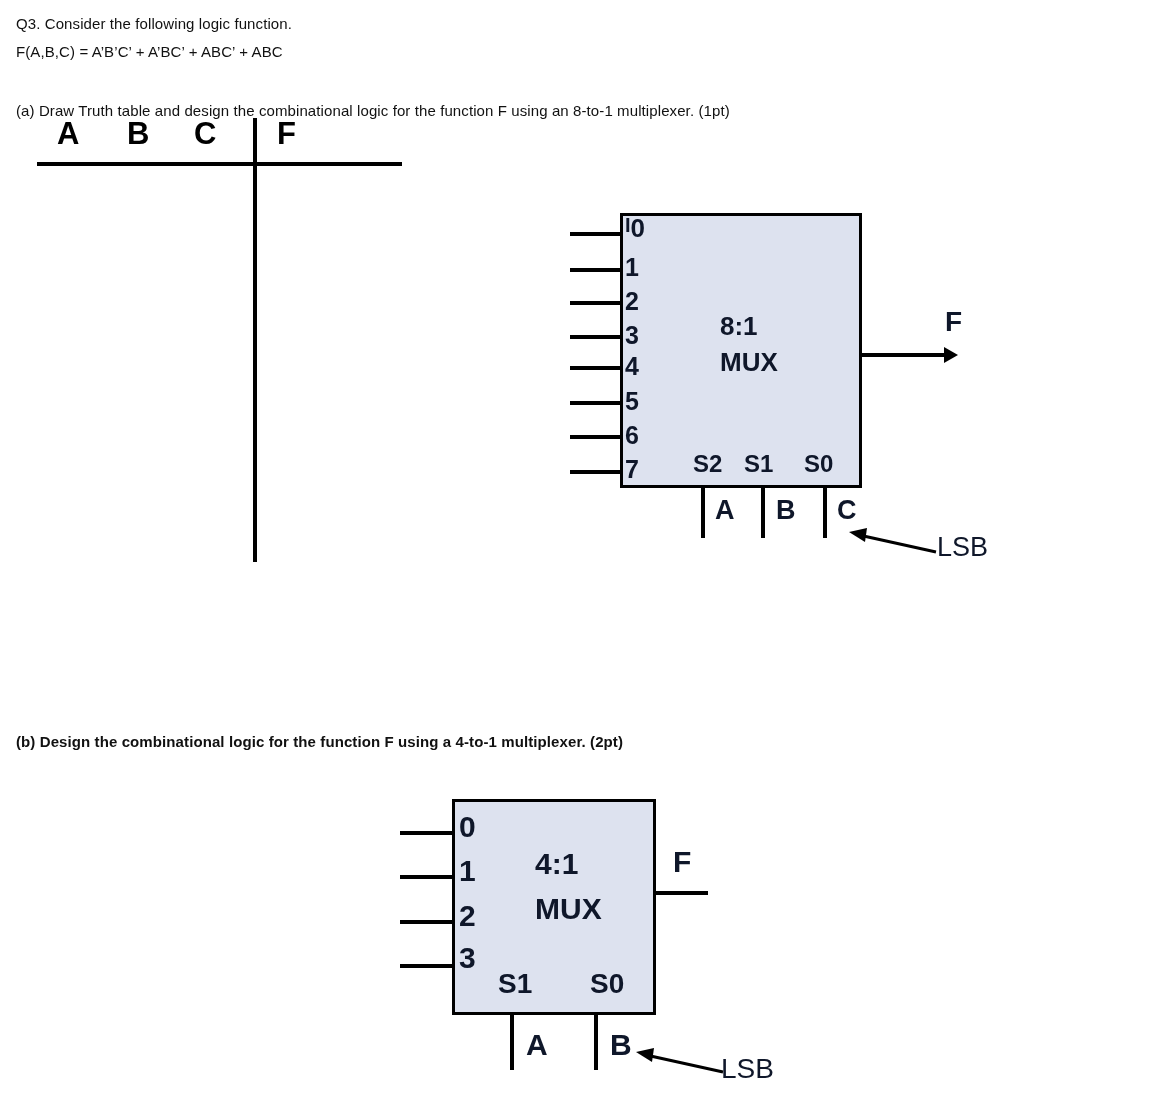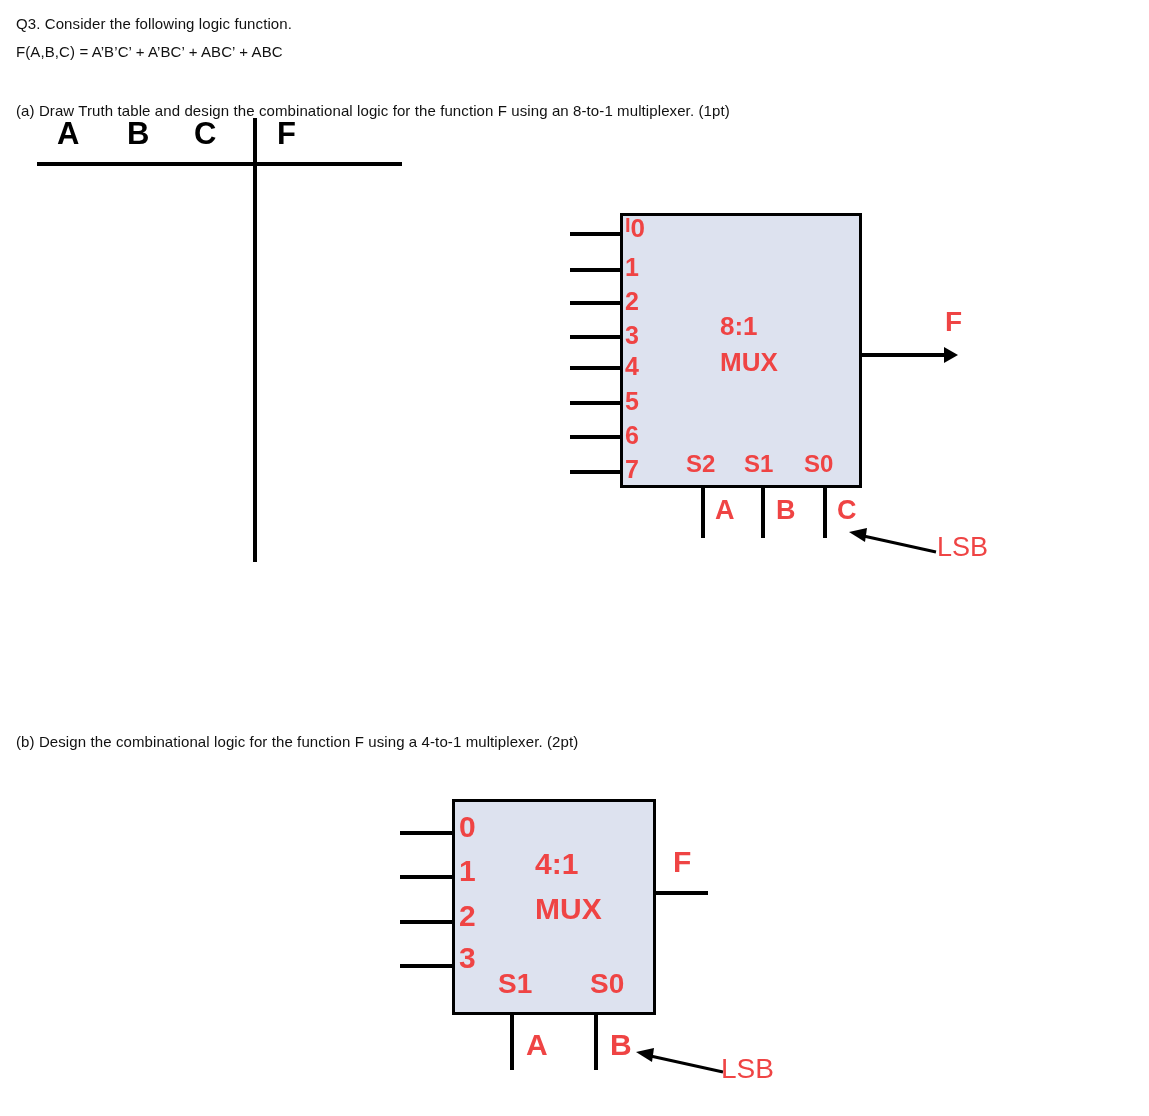--- a/index.html
+++ b/index.html
@@ -24,21 +24,21 @@
     left: 16px;
     font-size: 15px;
     line-height: 28px;
     letter-spacing: 0.1px;
     white-space: nowrap;
     color: #111111;
   }
   #q-line-1 { top: 10px; }
   #q-line-2 { top: 38px; }
   #q-line-3 { top: 69px; margin-top: 28px; }
-  #part-b-text { top: 728px; }
+  #part-b-text { top: 728px; font-weight: bold; }
 
   
   #truth-table {
     position: absolute;
     left: 0;
     top: 110px;
     width: 430px;
     height: 470px;
   }
   .tt-head {
@@ -84,21 +84,21 @@
     position: absolute;
     background: #000000;
   }
   .wire-h { height: 4px; }
   .wire-v { width: 4px; }
 
   .lbl {
     position: absolute;
     font-weight: bold;
     line-height: 1;
-    color: #ef4444;
+    color: #0f172a;
     white-space: nowrap;
   }
 
   
   #mux8-wrap { left: 555px; top: 200px; width: 470px; height: 380px; }
 
   #mux8-box {
     left: 65px;
     top: 13px;
     width: 242px;
@@ -112,21 +112,21 @@
   }
 
   #m8-title-1, #m8-title-2 {
     font-size: 26px;
     left: 165px;
   }
   #m8-title-1 { top: 113px; }
   #m8-title-2 { top: 149px; }
 
   .m8-sel-label { font-size: 24px; top: 252px; }
-  #m8-s2 { left: 131px; }
+  #m8-s2 { left: 138px; }
   #m8-s1 { left: 189px; }
   #m8-s0 { left: 249px; }
 
   .m8-sel-wire { top: 288px; height: 50px; }
   .m8-sel-name { font-size: 27px; top: 297px; }
 
   #m8-out-wire { left: 307px; top: 153px; width: 88px; }
   #m8-out-head {
     position: absolute;
     left: 389px;

